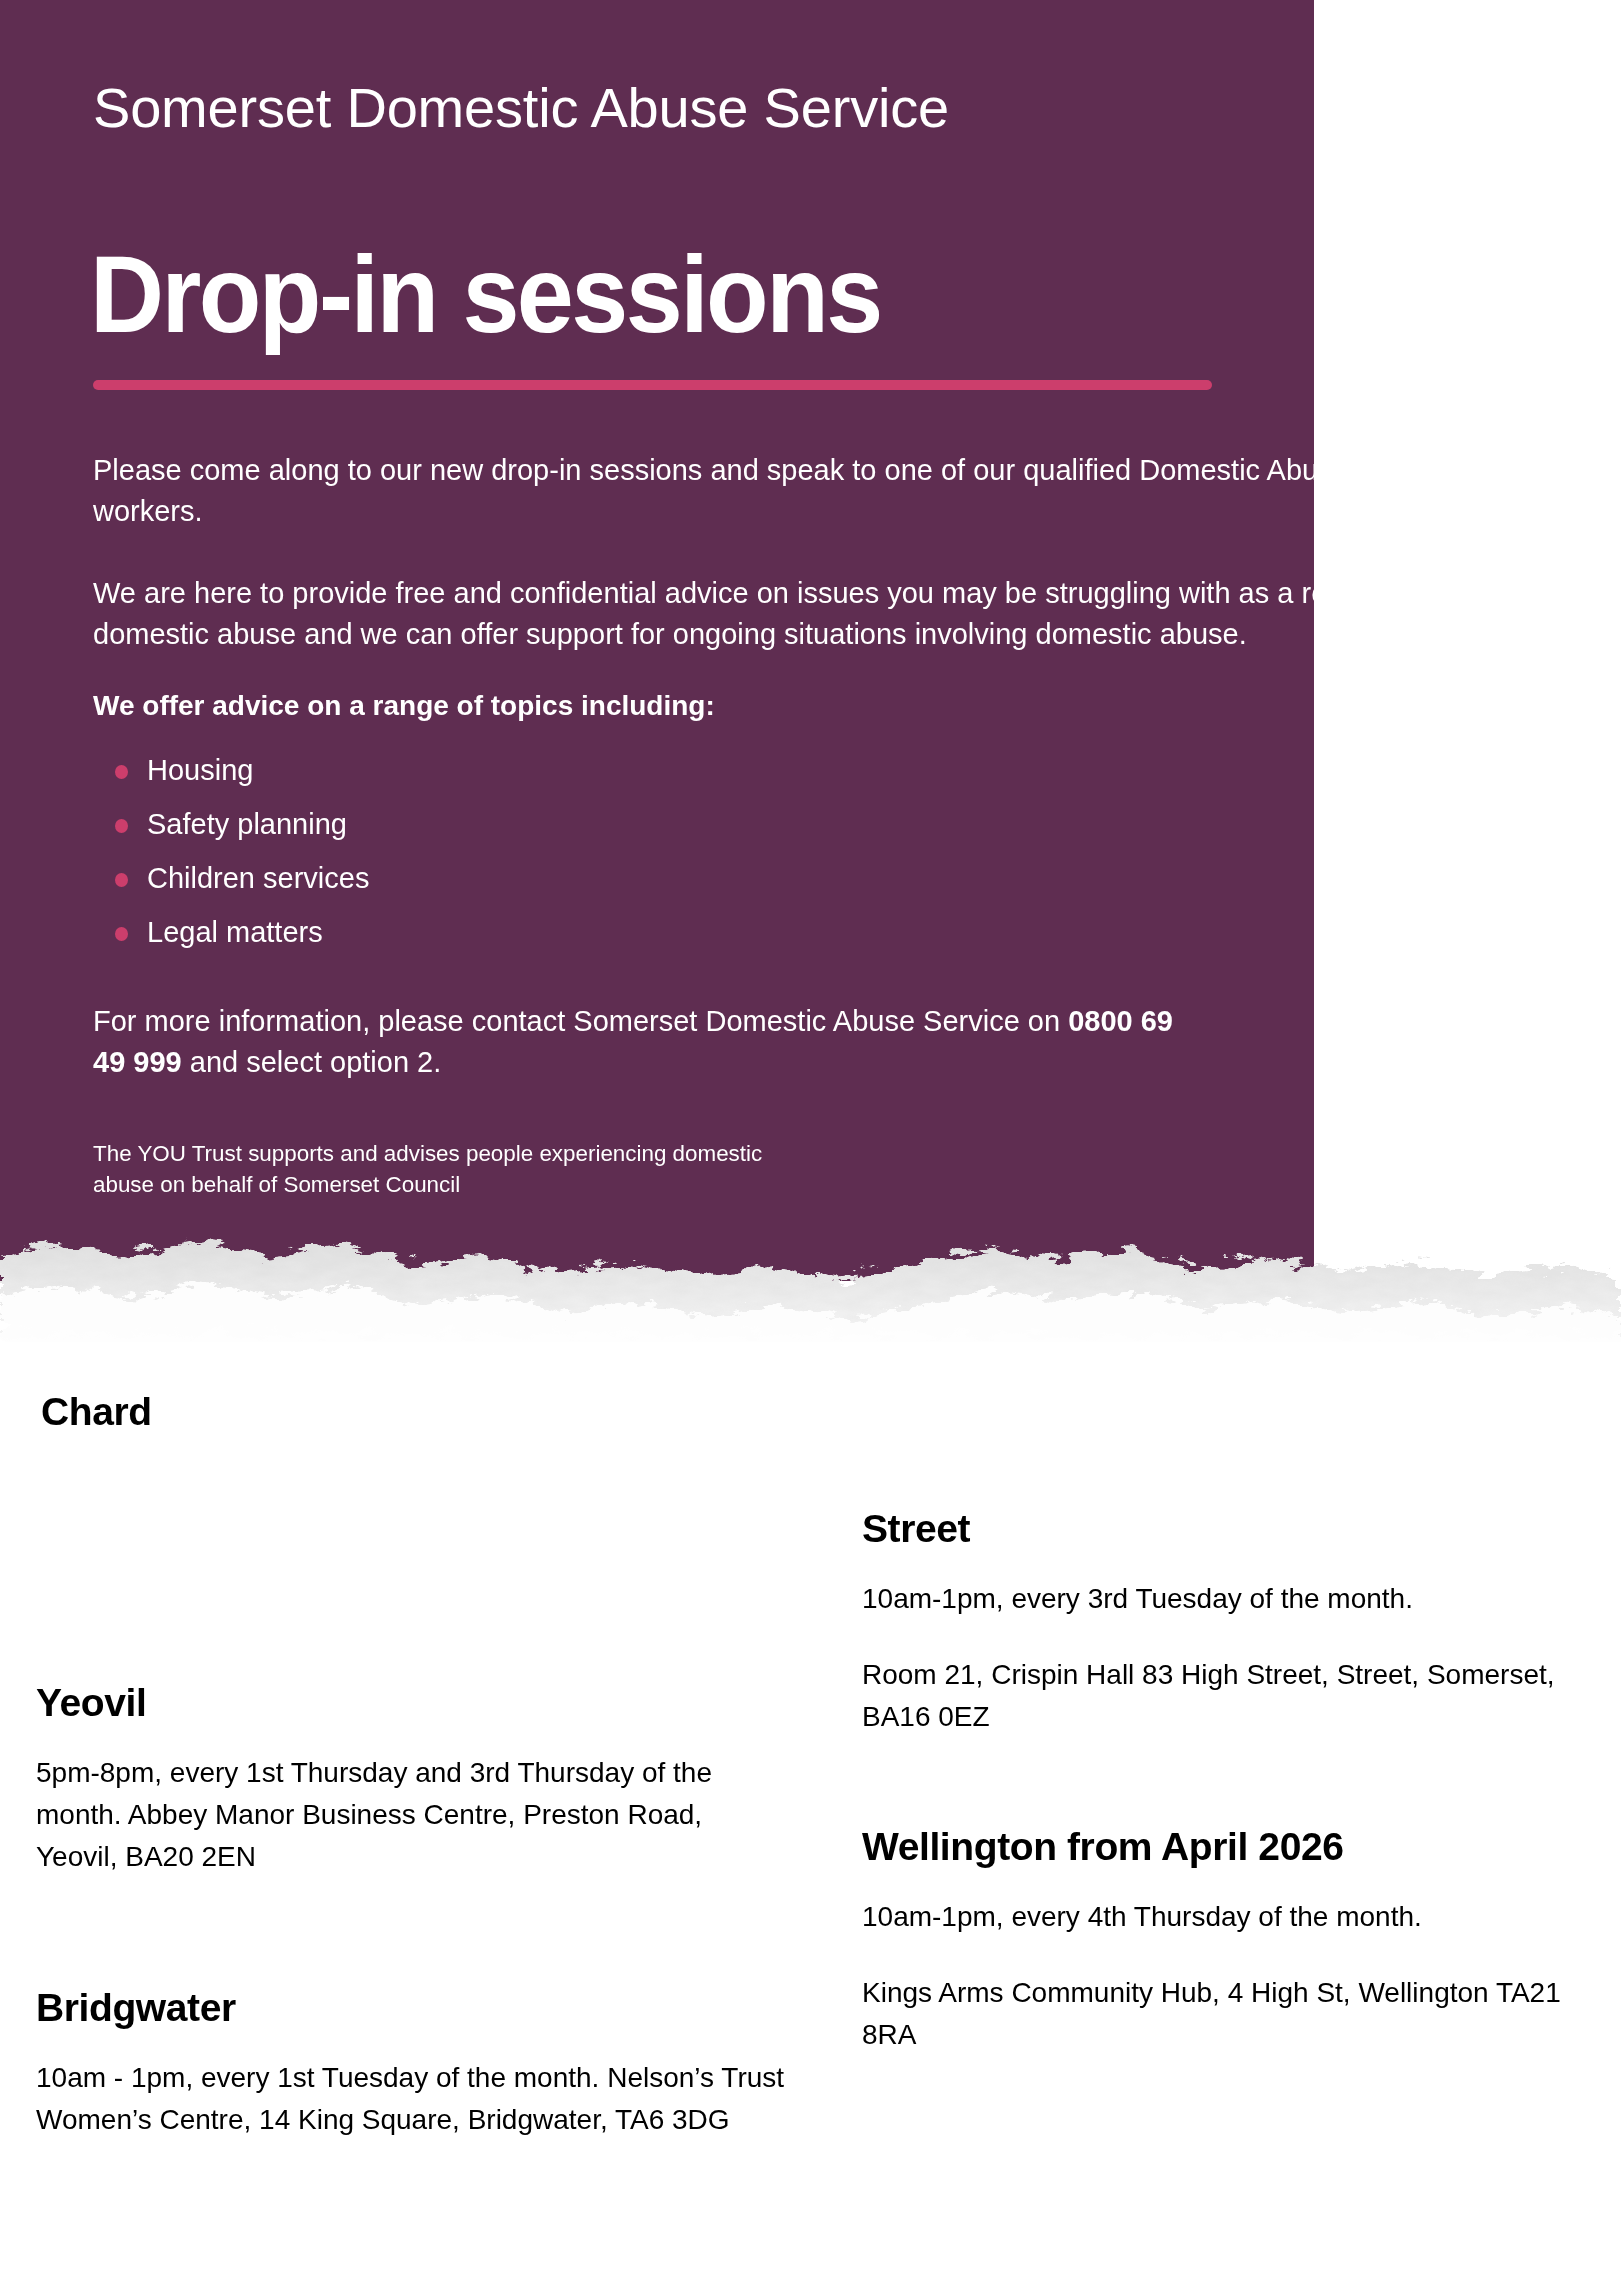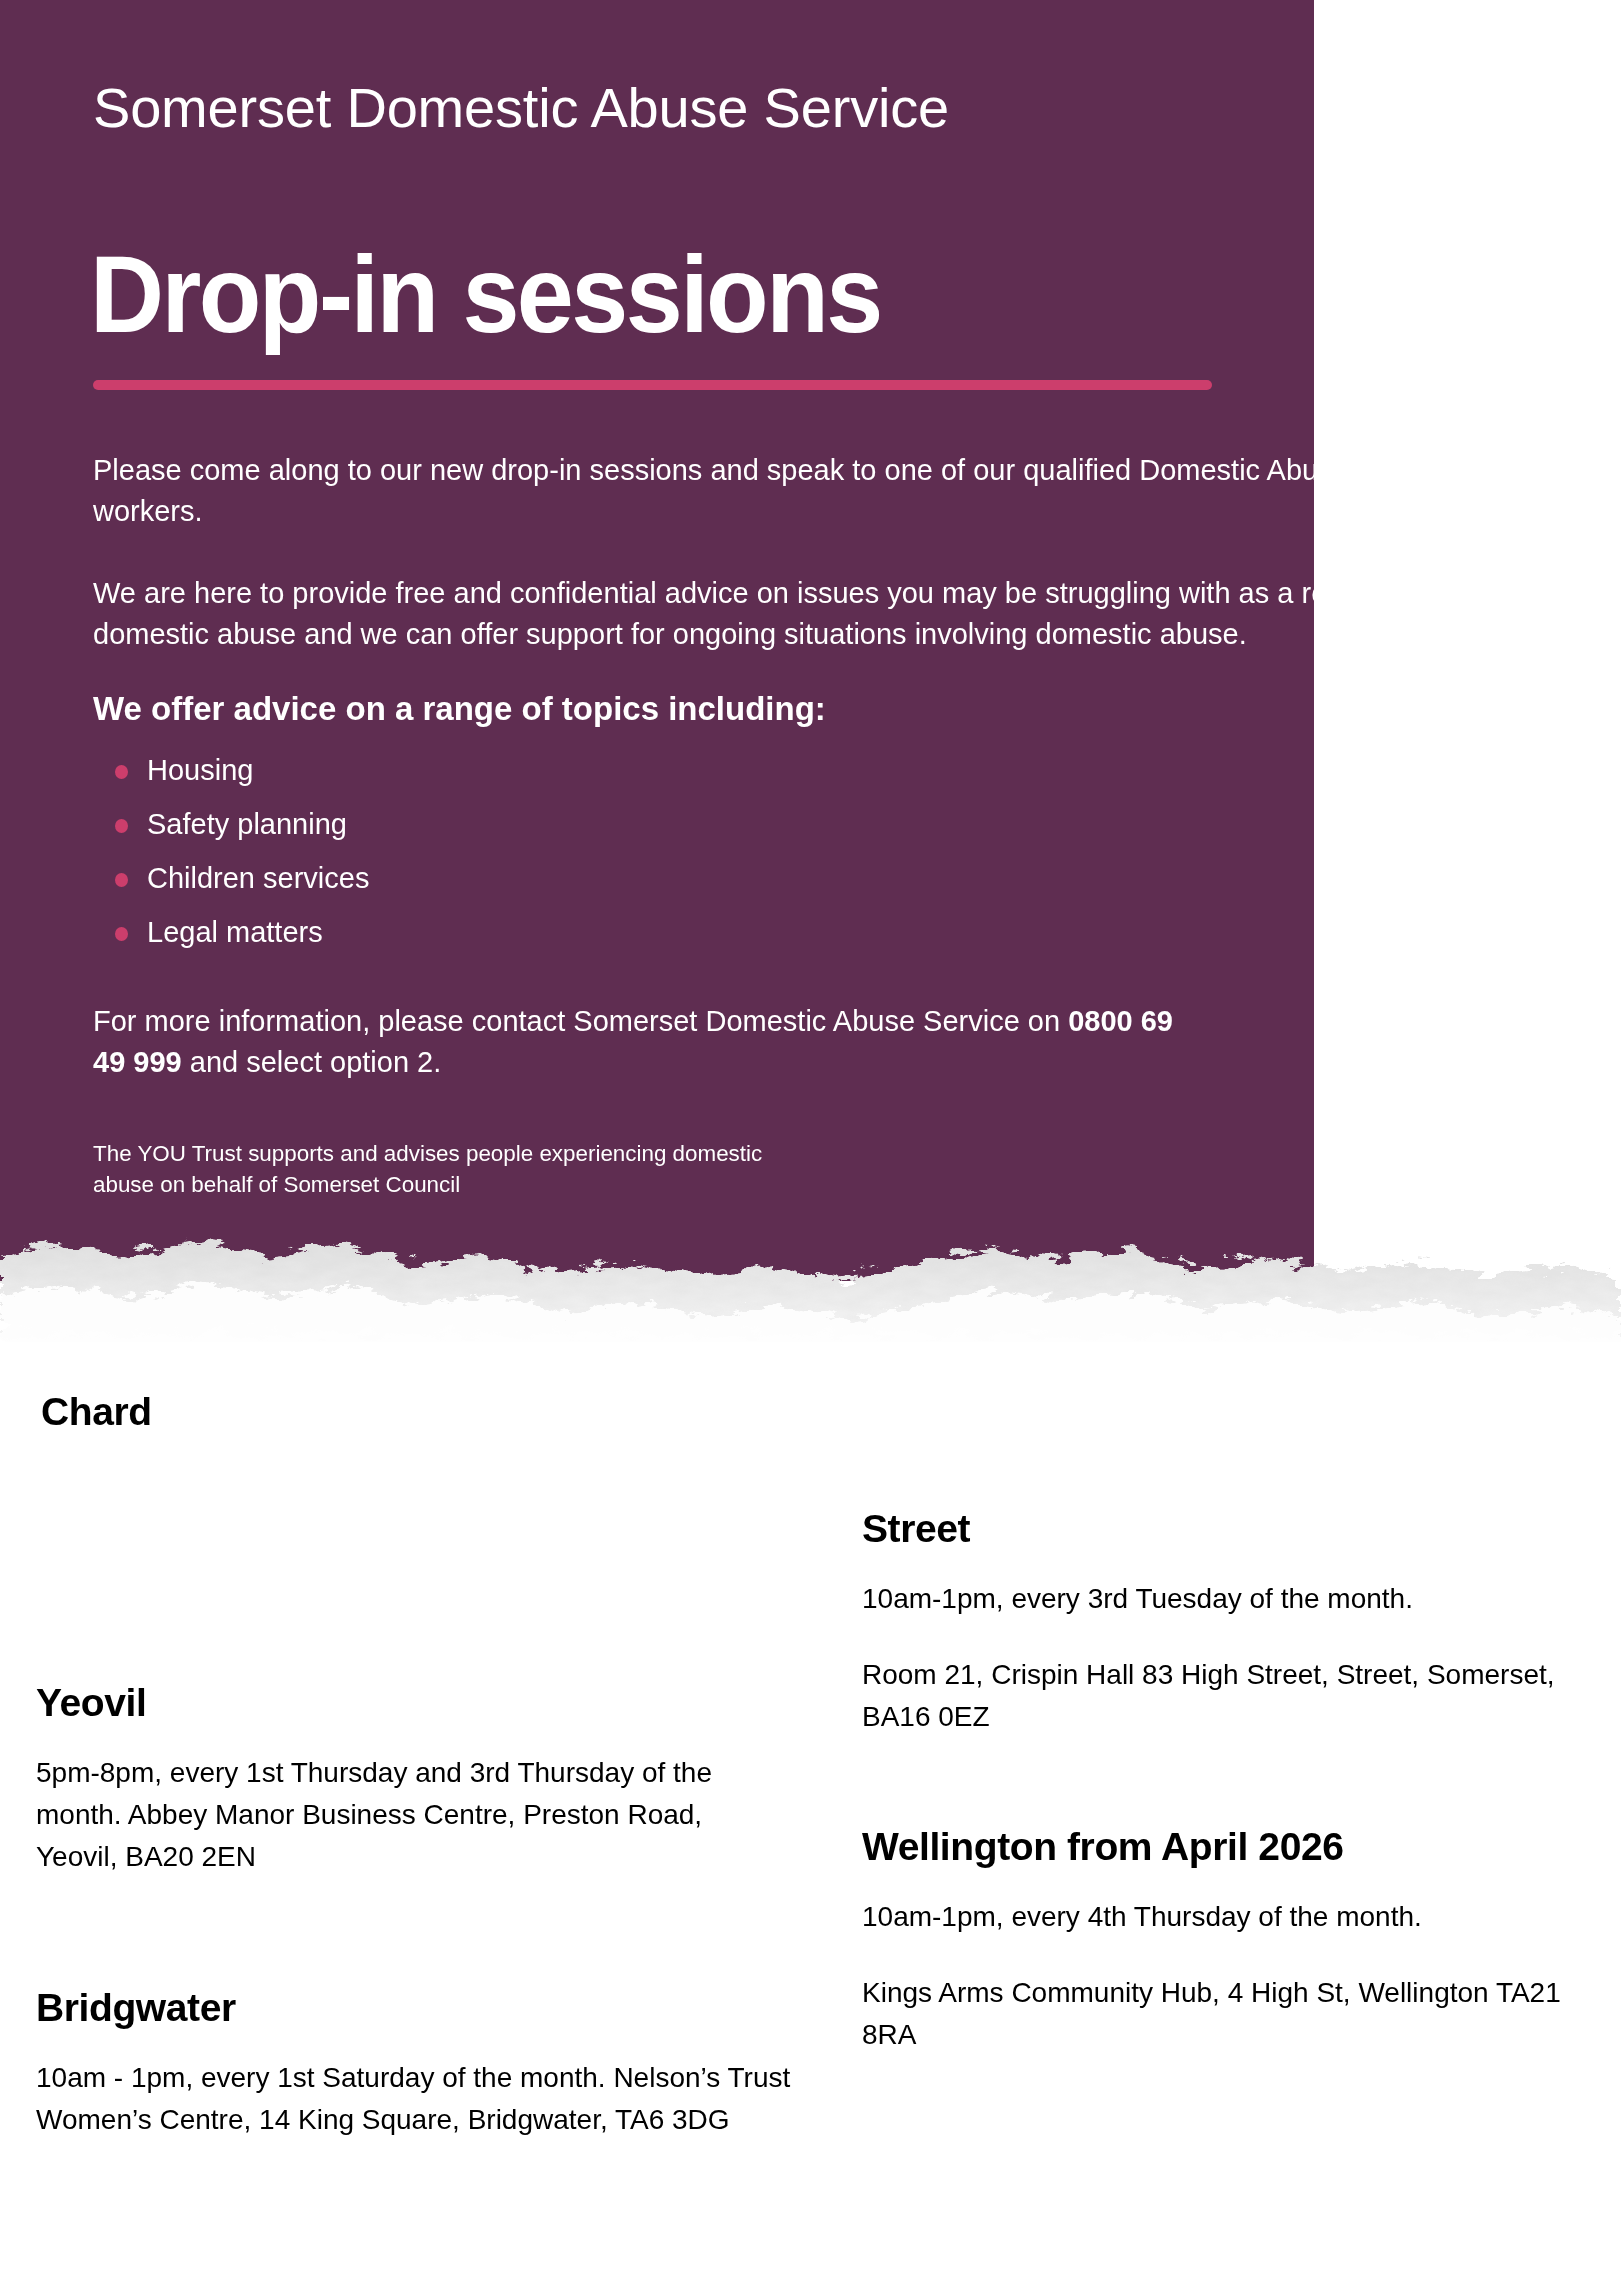--- a/index.html
+++ b/index.html
@@ -79,21 +79,21 @@
     font-stretch: semi-condensed;
     width: 1325px;
   }
   .para-1 { top: 450px; }
   .para-2 { top: 573px; }
 
   .offer-lead {
     position: absolute;
     left: 93px;
     top: 690px;
-    font-size: 33px;
+    font-size: 28px;
     font-weight: 700;
     color: #ffffff;
     font-stretch: condensed;
   }
 
   .topics {
     position: absolute;
     left: 93px;
     top: 743px;
     margin: 0;
@@ -318,21 +318,21 @@
       <h2 class="loc-name">Chard</h2>
     </div>
 
     <div class="loc loc-yeovil">
       <h2 class="loc-name">Yeovil</h2>
       <p class="loc-line">5pm-8pm, every 1st Thursday and 3rd Thursday of the month. Abbey Manor Business Centre, Preston Road, Yeovil, BA20 2EN</p>
     </div>
 
     <div class="loc loc-bridgwater">
       <h2 class="loc-name">Bridgwater</h2>
-      <p class="loc-line">10am - 1pm, every 1st  Saturday of the month. Nelson’s Trust Women’s Centre, 14 King Square, Bridgwater, TA6 3DG</p>
+      <p class="loc-line">10am - 1pm, every 1st  Tuesday of the month. Nelson’s Trust Women’s Centre, 14 King Square, Bridgwater, TA6 3DG</p>
     </div>
 
     <div class="loc loc-street">
       <h2 class="loc-name">Street</h2>
       <p class="loc-line">10am-1pm, every 3rd Tuesday of the month.</p>
       <p class="loc-line">Room 21, Crispin Hall 83 High Street, Street, Somerset, BA16 0EZ</p>
     </div>
 
     <div class="loc loc-wellington">
       <h2 class="loc-name">Wellington from April 2026</h2>

